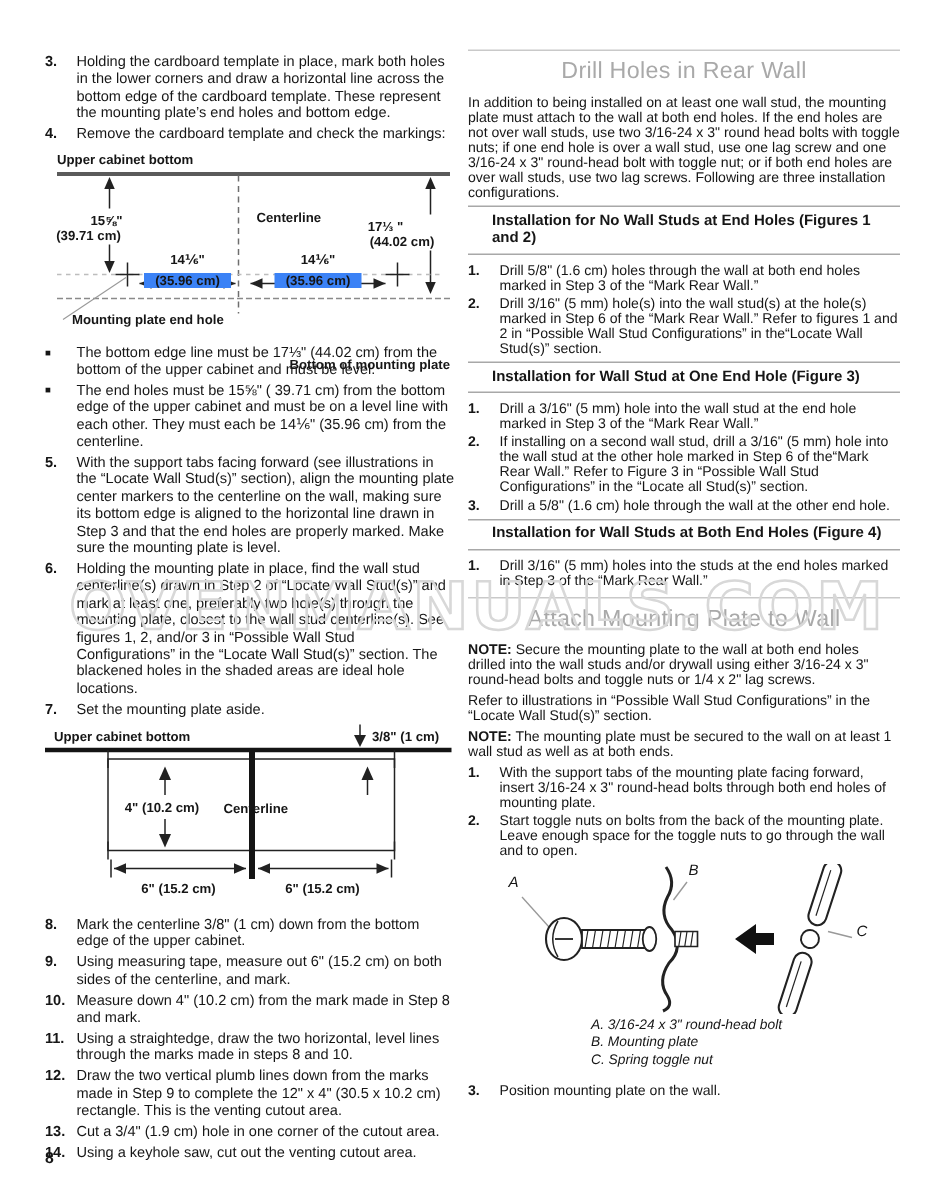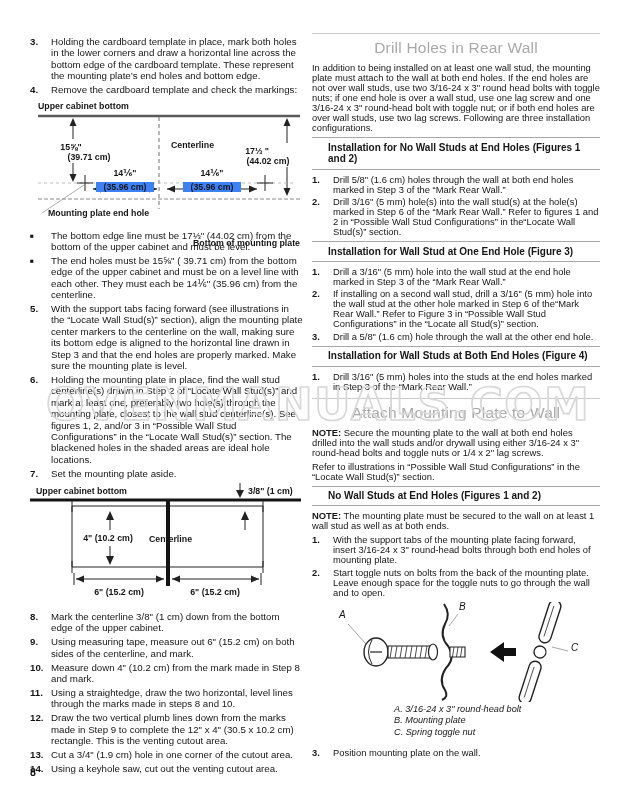--- a/index.html
+++ b/index.html
@@ -93,21 +93,21 @@
         <line x1="137" y1="88" x2="227" y2="88" stroke="#222"></line>
         <polygon points="137,88 145,84.5 145,91.5" fill="#222"></polygon>
         <polygon points="227,88 219,84.5 219,91.5" fill="#222"></polygon>
 
         <line x1="8" y1="98" x2="270" y2="98" stroke="#8a8a8a" stroke-width="1" stroke-dasharray="4,2"></line>
 
         <line x1="12" y1="112" x2="54" y2="84" stroke="#9a9a9a" stroke-width="0.8"></line>
       </svg>
       <span class="dlabel" style="left:8px;top:0;">Upper cabinet bottom</span>
       <span class="dlabel center" style="left:12px;top:41px;width:58px;">15⅝"</span>
-      <span class="dlabel center" style="left:30px;top:51px;width:58px;">(39.71 cm)</span>
+      <span class="dlabel center" style="left:0;top:51px;width:58px;">(39.71 cm)</span>
       <span class="dlabel" style="left:141px;top:39px;">Centerline</span>
       <span class="dlabel center" style="left:198px;top:45px;width:58px;">17⅓ "</span>
       <span class="dlabel center" style="left:209px;top:55px;width:58px;">(44.02 cm)</span>
       <span class="dlabel center" style="left:70px;top:67px;width:50px;">14⅙"</span>
       <span class="dlabel center bg" style="left:66px;top:81px;width:54px;">(35.96 cm)</span>
       <span class="dlabel center" style="left:157px;top:67px;width:50px;">14⅙"</span>
       <span class="dlabel center bg" style="left:153px;top:81px;width:54px;">(35.96 cm)</span>
       <span class="dlabel" style="left:18px;top:107px;">Mounting plate end hole</span>
       <span class="dlabel" style="left:152px;top:101px;width:118px;text-align:right;margin-top:36px;">Bottom of mounting plate</span>
     </div>
@@ -238,21 +238,20 @@
     <div class="step">
       <span class="num">1.</span>
       <span class="txt">Drill 3/16" (5 mm) holes into the studs at the end holes marked in Step 3 of the “Mark Rear Wall.”</span>
     </div>
 
     <div class="graytitle" style="margin-top:6px;">Attach Mounting Plate to Wall</div>
 
     <p class="para note"><b>NOTE:</b><span> Secure the mounting plate to the wall at both end holes drilled into the wall studs and/or drywall using either 3/16-24 x 3" round-head bolts and toggle nuts or 1/4 x 2" lag screws.</span></p>
     <p class="para">Refer to illustrations in “Possible Wall Stud Configurations” in the “Locate Wall Stud(s)” section.</p>
 
-    <div class="subhead">No Wall Studs at End Holes (Figures 1 and 2)</div>
     <p class="para note"><b>NOTE:</b><span> The mounting plate must be secured to the wall on at least 1 wall stud as well as at both ends.</span></p>
 
     <div class="step">
       <span class="num">1.</span>
       <span class="txt">With the support tabs of the mounting plate facing forward, insert 3/16-24 x 3" round-head bolts through both end holes of mounting plate.</span>
     </div>
     <div class="step">
       <span class="num">2.</span>
       <span class="txt">Start toggle nuts on bolts from the back of the mounting plate. Leave enough space for the toggle nuts to go through the wall and to open.</span>
     </div>

